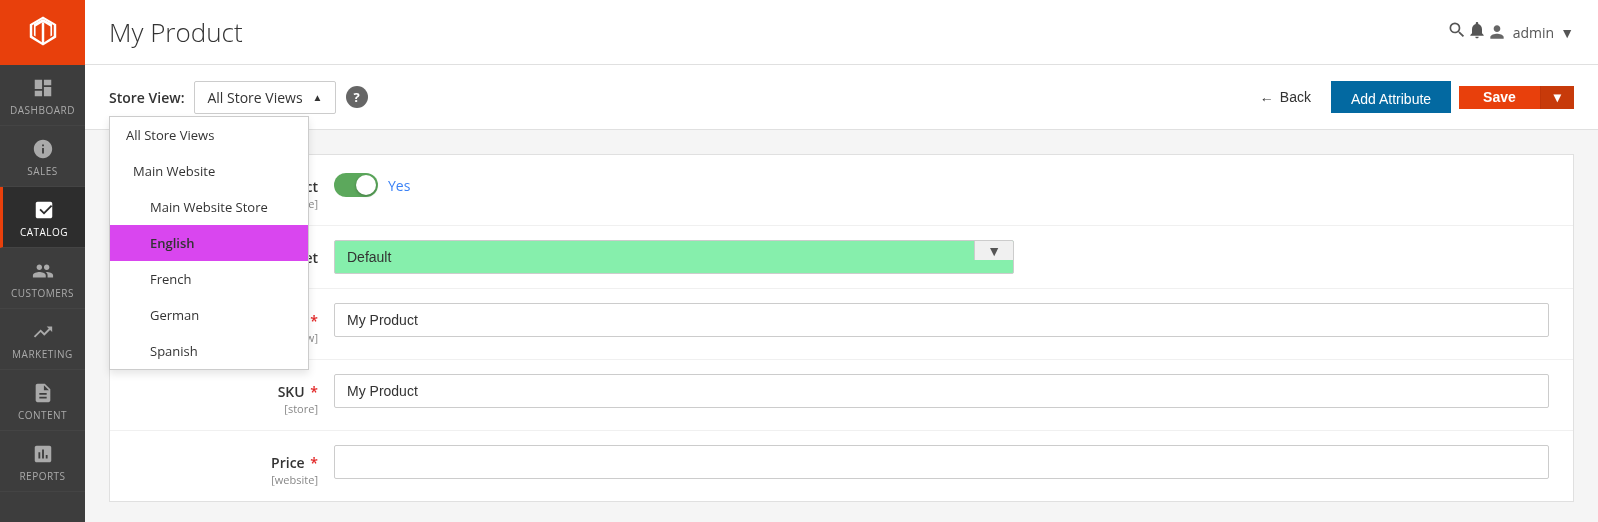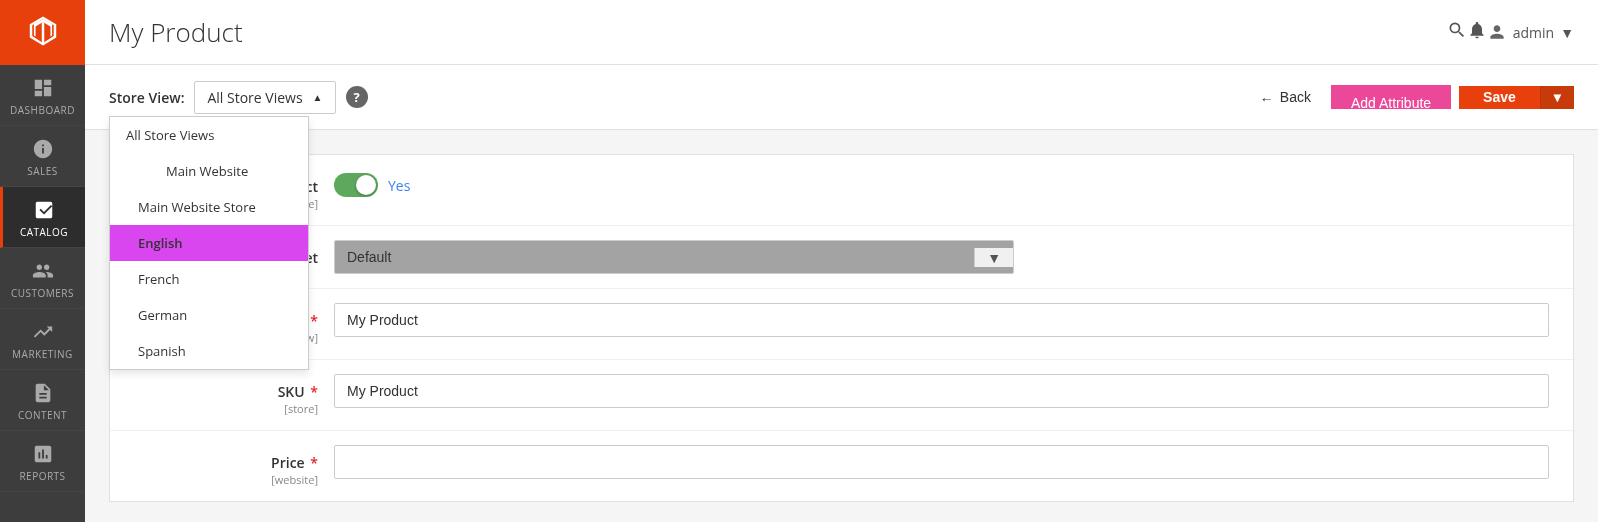--- a/index.html
+++ b/index.html
@@ -140,27 +140,27 @@
       border: none;
       color: #333;
       cursor: pointer;
       font-size: 14px;
       display: flex;
       align-items: center;
       gap: 6px;
       padding: 8px 12px;
     }
     .btn-add-attribute {
-      background: #ec4899;
+      background: #0369a1;
       color: #fff;
       border: none;
       padding: 10px 20px;
       font-size: 14px;
       cursor: pointer;
-      height: 24px;
+      height: 32px;
     }
     .btn-save-group {
       display: flex;
       align-items: stretch;
       height: 23px;
     }
     .btn-save {
       background: #e8400c;
       color: #fff;
       border: none;
@@ -192,22 +192,22 @@
       box-shadow: 0 4px 8px rgba(0,0,0,0.1);
       margin-top: 2px;
     }
     .dropdown-item {
       padding: 9px 16px;
       cursor: pointer;
       color: #333;
       font-size: 13px;
     }
     .dropdown-item.active { background: #d946ef; font-weight: 600; }
-    .dropdown-item.sub { padding-left: 32px; margin-left: 24px; }
-    .dropdown-item.subsub { padding-left: 28px; }
+    .dropdown-item.sub { padding-left: 23px; }
+    .dropdown-item.subsub { padding-left: 40px; }
 
     
     .content {
       flex: 1;
       overflow-y: auto;
       padding: 24px;
       background: #f5f5f5;
     }
     .form-section {
       background: #fff;
@@ -248,24 +248,23 @@
       width: 100%;
       padding: 8px 12px;
       border: 1px solid #ccc;
       border-radius: 2px;
       font-size: 14px;
       color: #333;
       background: #fff;
     }
     .form-select-wrapper {
       display: flex;
-      align-items: center;
       border: 1px solid #ccc;
       border-radius: 2px;
-      background: #a3a3a3;
+      background: #86efac;
       overflow: hidden;
       max-width: 680px;
     }
     .form-select {
       flex: 1;
       padding: 8px 12px;
       border: none;
       font-size: 14px;
       color: #333;
       background: transparent;

